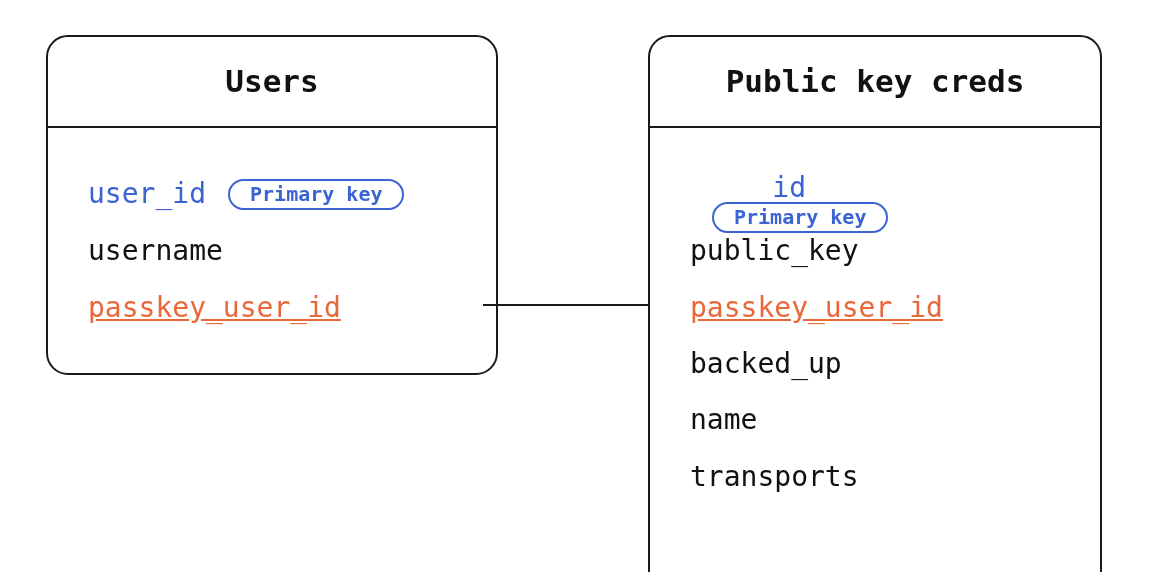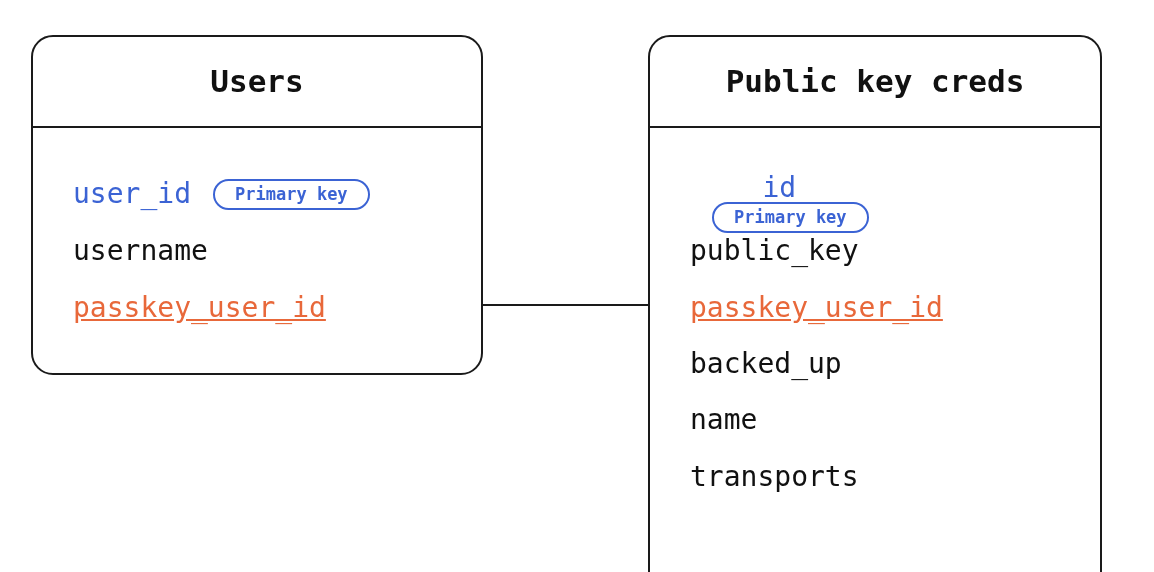--- a/index.html
+++ b/index.html
@@ -18,21 +18,21 @@
     overflow: hidden;
   }
   .entity {
     position: absolute;
     box-sizing: border-box;
     background: #ffffff;
     border: 2px solid #1a1a1a;
     border-radius: 22px;
   }
   #entity-users {
-    left: 31px;
+    left: 46px;
     top: 35px;
     width: 452px;
     height: 340px;
   }
   #entity-pkc {
     left: 648px;
     top: 35px;
     width: 454px;
     height: 564px;
   }
@@ -88,21 +88,21 @@
   }
   .badge {
     margin-left: 22px;
     box-sizing: border-box;
     height: 31px;
     padding: 0 20px;
     border: 2px solid #3b63d4;
     border-radius: 999px;
     color: #3b63d4;
     font-family: "DejaVu Sans Mono", monospace;
-    font-size: 17px;
+    font-size: 20px;
     font-weight: bold;
     line-height: 27px;
     display: inline-block;
     white-space: nowrap;
   }
   #relationship-line {
     position: absolute;
     left: 483px;
     top: 304px;
     width: 185px;

